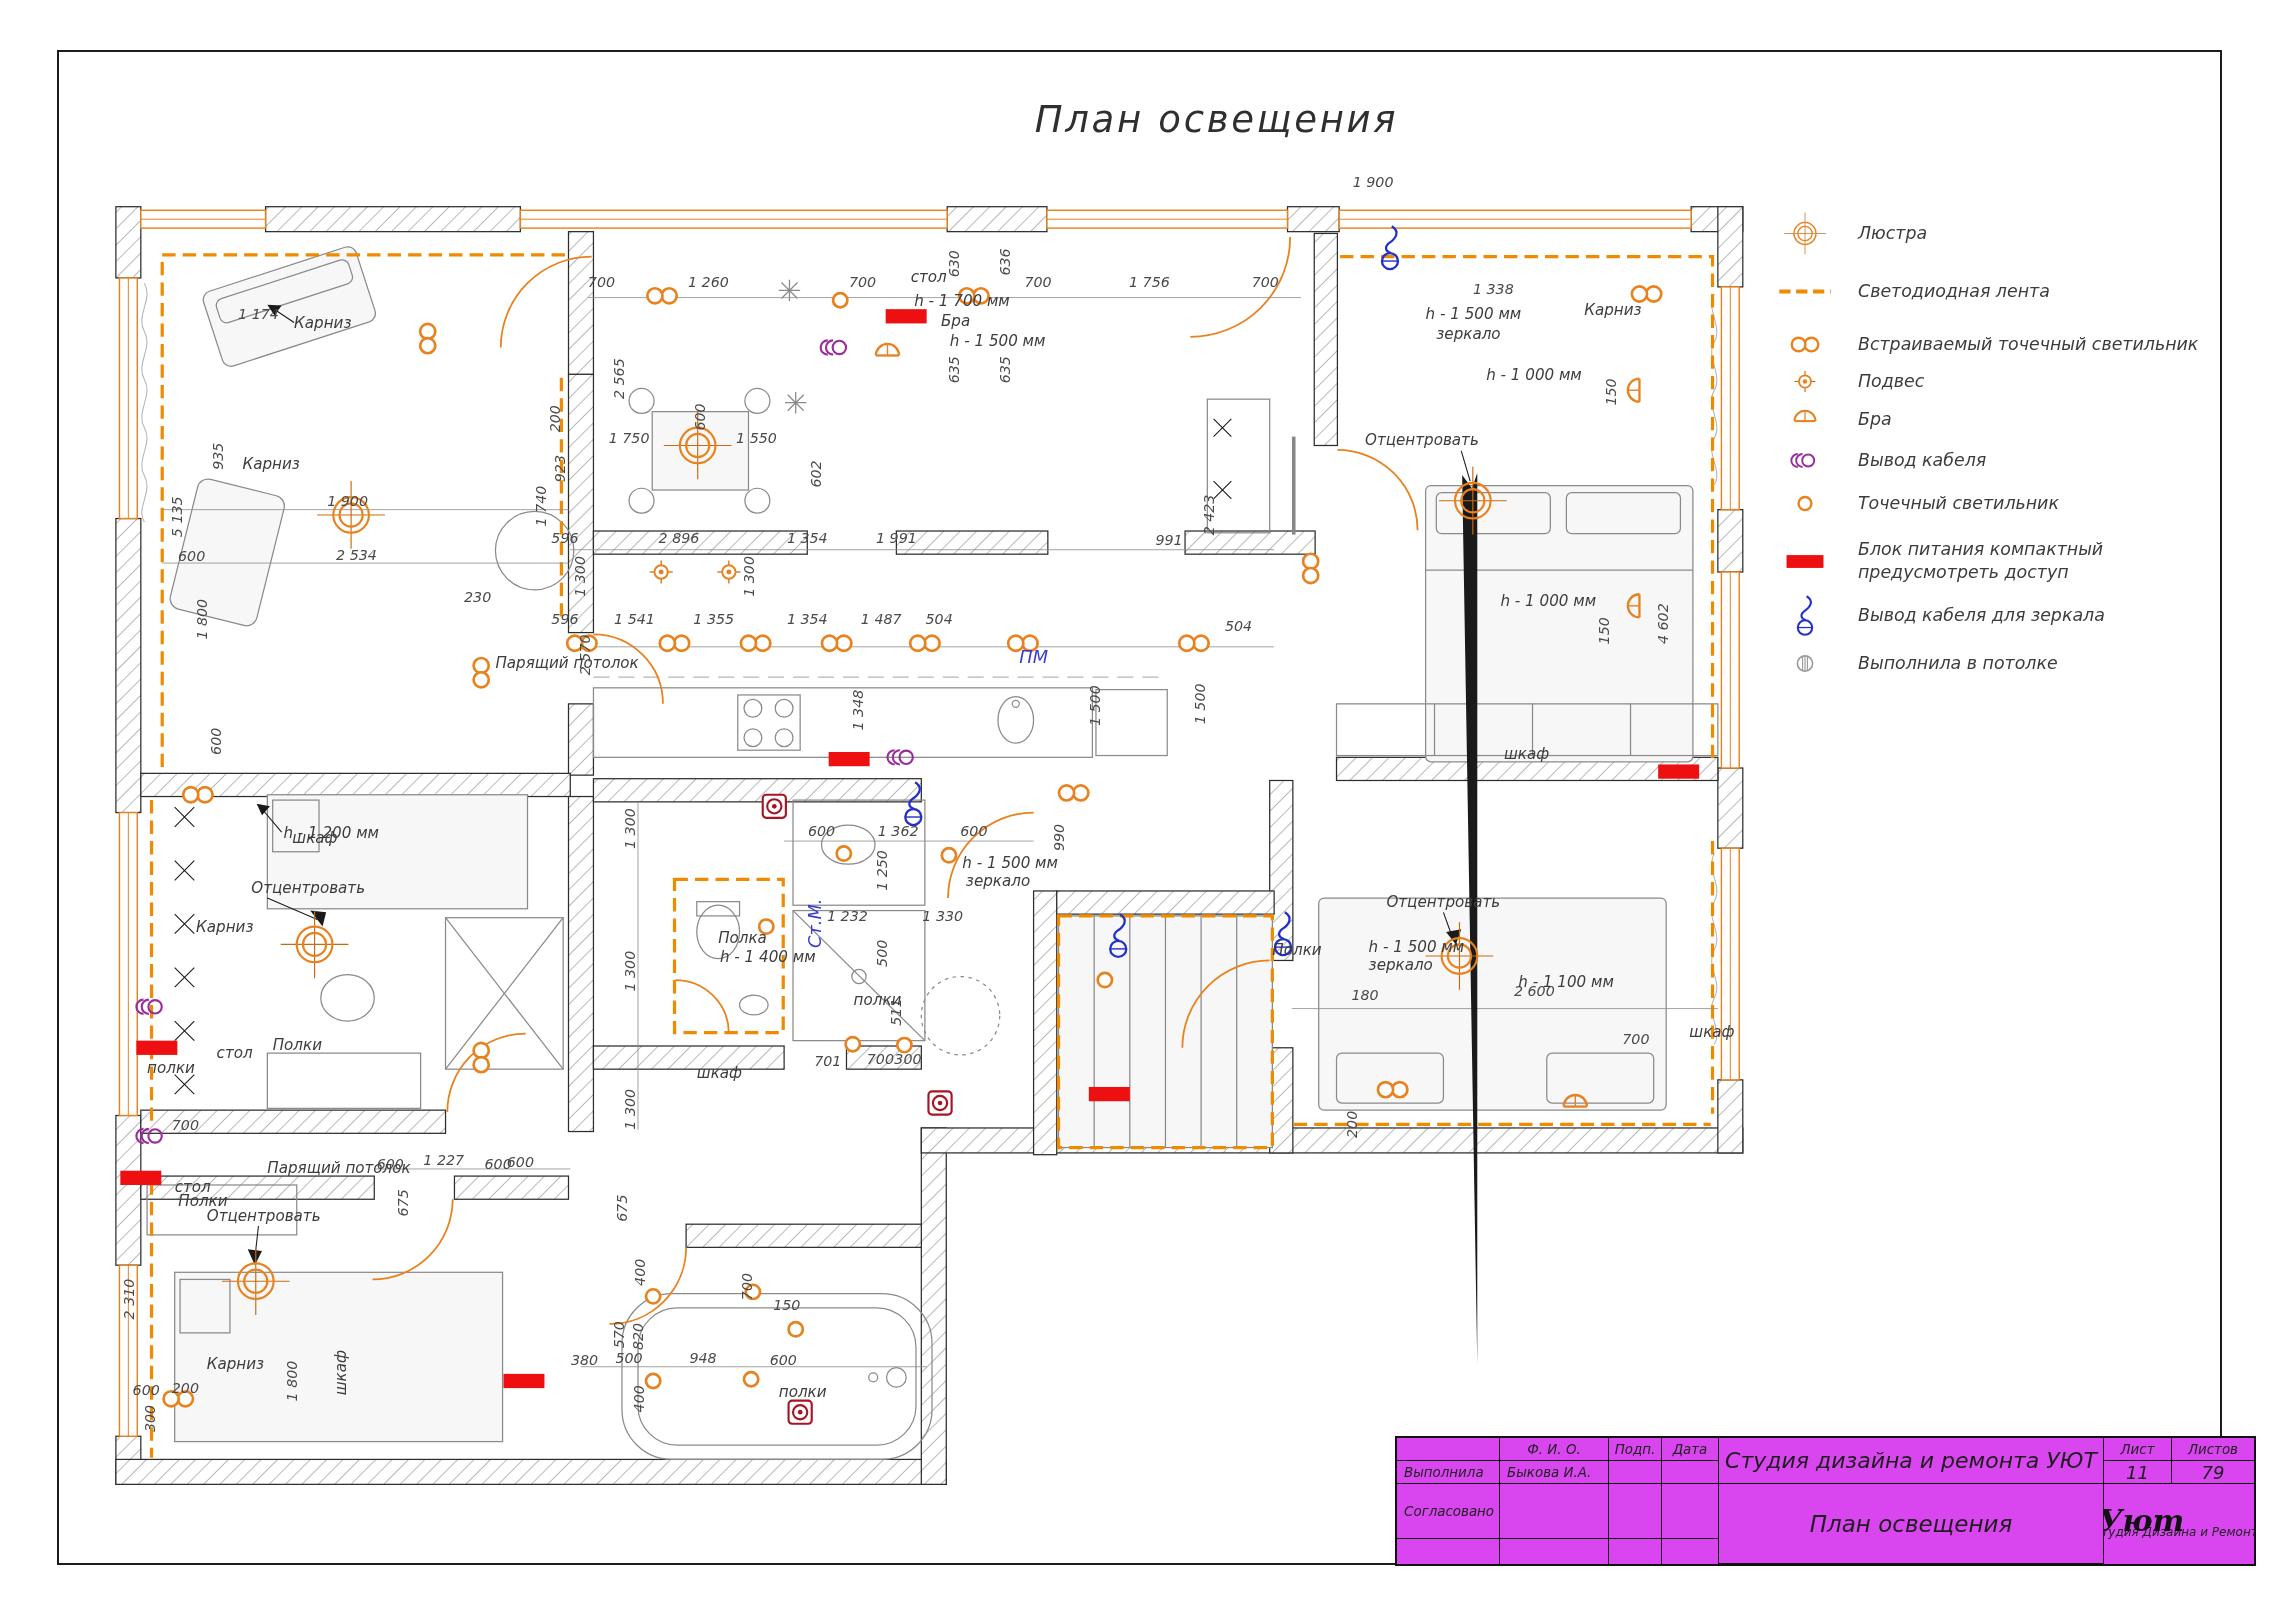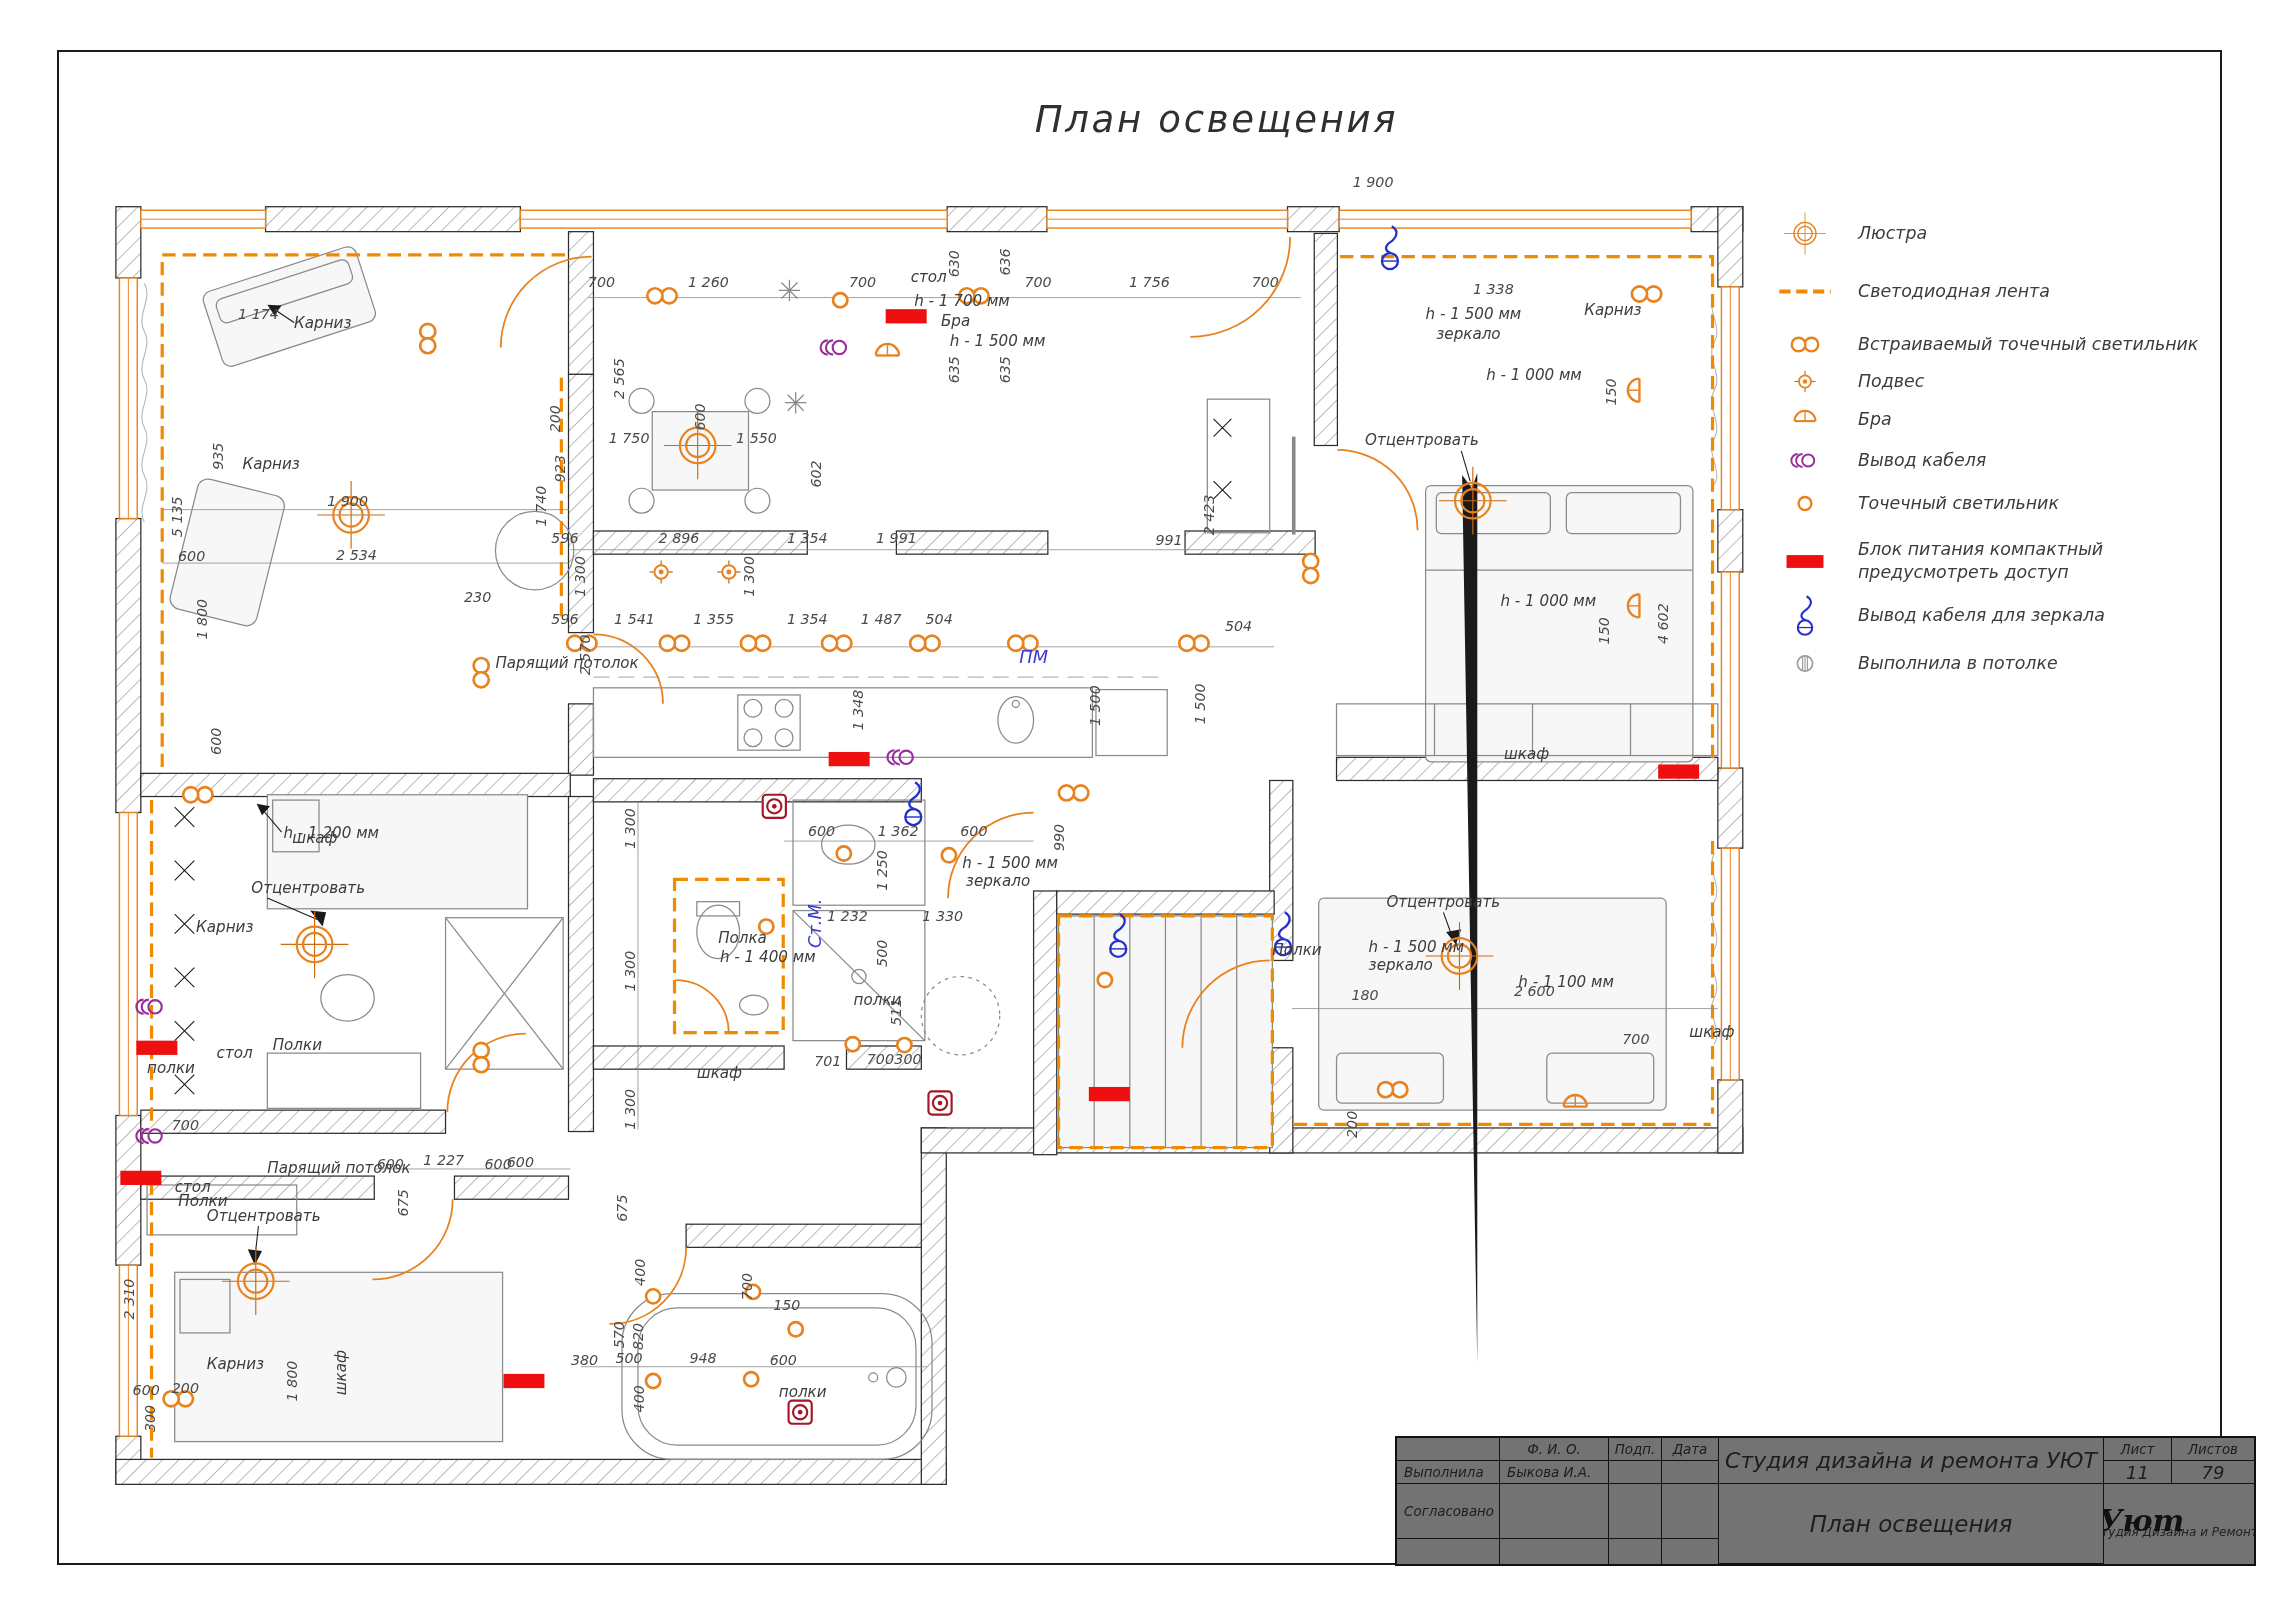--- a/index.html
+++ b/index.html
@@ -17,21 +17,21 @@
   .li1{top:0}.li2{top:65px}.li3{top:118px}.li4{top:155px}.li5{top:193px}
   .li6{top:234px}.li7{top:277px}.li8{top:333px}.li9{top:389px}.li10{top:437px}
   .leg-sym{width:66px;flex:0 0 66px}
   .leg-label{margin-left:20px;font-style:italic;font-size:17.4px;color:#3c3c3c;line-height:1.35;white-space:nowrap}
   .leg-label .l2{display:block}
 
   
   .tb{position:absolute;left:1395px;top:1436px;width:861px;height:130px;
       border:2.2px solid #111;box-sizing:border-box;display:grid;
       grid-template-columns:103px 109px 53px 57px 385px 68px 1fr;
-      grid-template-rows:23px 23px 55px 1fr;font-style:italic;color:#1d1d1d;background:#737373}
+      grid-template-rows:23px 23px 55px 1fr;font-style:italic;color:#1d1d1d;background:#d946ef}
   .tc{border-right:1.4px solid #111;border-bottom:1.4px solid #111;display:flex;
       align-items:center;justify-content:center;font-size:13.4px;overflow:hidden}
   .tc.left{justify-content:flex-start;padding-left:7.1px}
   .tc.nbr{border-right:none}
   .tc.nbb{border-bottom:none}
   .tc.company{grid-column:5;grid-row:1/3;font-size:22px}
   .tc.drawing-title{grid-column:5;grid-row:3/5;font-size:23px}
   .tc.logo-cell{grid-column:6/8;grid-row:3/5;flex-direction:row;position:relative}
   .tc.val{font-size:18px}
   .logo-wrap{position:relative;width:143px;height:52px}

